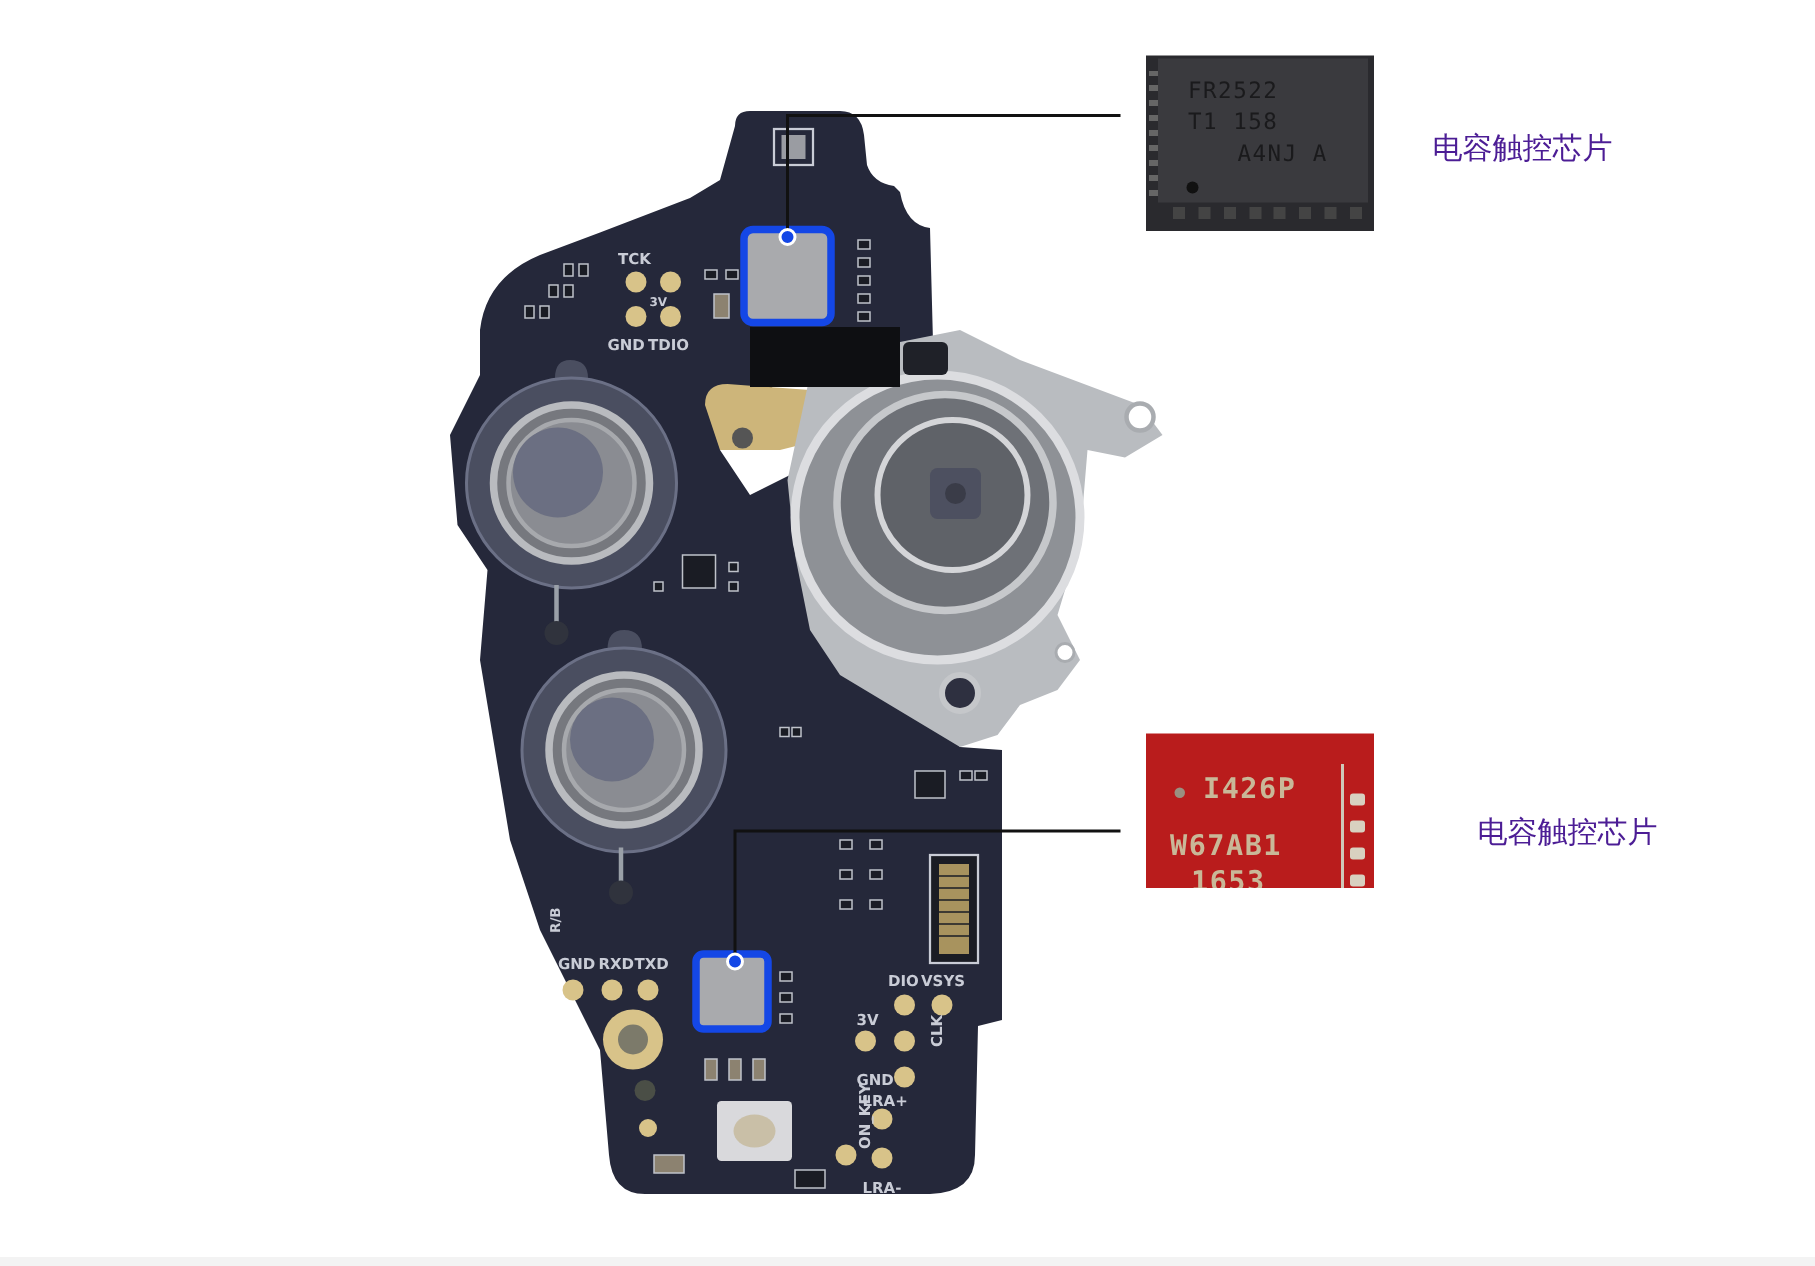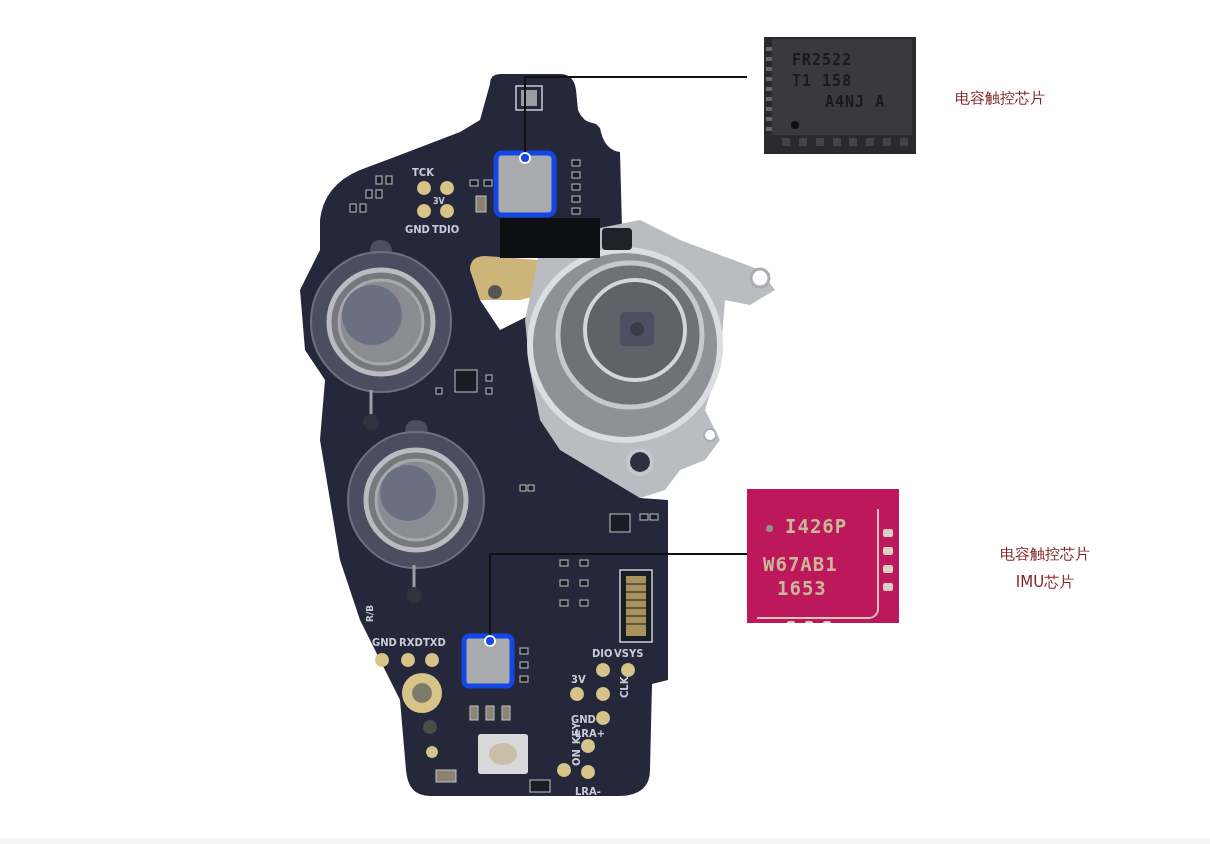--- a/index.html
+++ b/index.html
@@ -4,37 +4,37 @@
 <style>
   html, body { margin: 0; padding: 0; background: #ffffff; }
   body { width: 1210px; height: 844px; position: relative; overflow: hidden; font-family: "DejaVu Sans", "Liberation Sans", sans-serif; }
   .stage { position: absolute; left: 0; top: 0; width: 1210px; height: 844px; background: #ffffff; }
   .bottom-rule { position: absolute; left: 0; top: 838px; width: 1210px; height: 6px; background: #f3f3f3; }
   svg.board { position: absolute; left: 0; top: 0; }
   .chip-photo { position: absolute; background: #1d1b1c; overflow: hidden; }
   .chip-photo .mark { position: absolute; font-family: "DejaVu Sans Mono", "Liberation Mono", monospace; letter-spacing: 1px; }
   .chip-top { left: 764px; top: 37px; width: 152px; height: 117px; background: #2a2a2e; }
   .chip-top .body { position: absolute; left: 8px; top: 2px; width: 140px; height: 96px; background: #3a3a3e; }
-  .chip-top .mark { color: #1a1a1c; font-size: 15px; left: 28px; font-weight: bold; }
+  .chip-top .mark { color: #1a1a1c; font-size: 15px; left: 28px; }
   .chip-top .m1 { top: 14px; }
   .chip-top .m2 { top: 35px; }
   .chip-top .m3 { top: 56px; margin-left: 33px; }
   .chip-top .dot { position: absolute; left: 27px; top: 84px; width: 8px; height: 8px; border-radius: 50%; background: #111; }
   .chip-top .pins { position: absolute; left: 18px; right: 8px; bottom: 4px; height: 12px; display: flex; justify-content: space-between; }
   .chip-top .pins span { width: 8px; height: 8px; background: #444; }
   .chip-top .sidepins { position: absolute; left: 2px; top: 10px; width: 6px; height: 86px; background: repeating-linear-gradient(#666 0 4px, #2a2a2e 4px 10px); }
-  .chip-bot { left: 747px; top: 489px; width: 152px; height: 134px; background: #be185d; }
+  .chip-bot { left: 764px; top: 489px; width: 152px; height: 103px; background: #b91c1c; }
   .chip-bot .mark { color: #c9b898; font-size: 19px; font-weight: bold; }
   .chip-bot .m1 { left: 38px; top: 26px; }
   .chip-bot .m2 { left: 16px; top: 64px; }
   .chip-bot .m3 { left: 30px; top: 88px; }
   .chip-bot .dot { position: absolute; left: 19px; top: 36px; width: 7px; height: 7px; border-radius: 50%; background: #9a9080; }
   .chip-bot .pad { position: absolute; width: 10px; height: 8px; background: #d8d0c0; border-radius: 2px; }
   .chip-bot .outline { position: absolute; left: 10px; top: 20px; width: 120px; height: 108px; border-right: 2px solid #cfc8b8; border-bottom: 2px solid #cfc8b8; border-radius: 0 0 10px 0; }
-  .label { position: absolute; color: #7f1d1d; font-size: 15px; text-align: center; line-height: 28px; }
+  .label { position: absolute; color: #4c1d95; font-size: 20px; text-align: center; line-height: 28px; }
   .label-top { left: 955px; top: 84px; width: 180px; text-align: left; }
   .label-bot { left: 940px; top: 540px; width: 210px; }
 </style>
 </head>
 <body>
 
 <div class="stage">
 
   <svg class="board" width="1210" height="844" viewBox="0 0 1210 844">
 
@@ -224,17 +224,16 @@
     <div class="pad" style="left:136px;top:76px;"></div>
     <div class="pad" style="left:136px;top:94px;"></div>
     <div class="pad" style="left:40px;top:132px;width:8px;height:10px;"></div>
     <div class="pad" style="left:58px;top:132px;width:8px;height:10px;"></div>
     <div class="pad" style="left:76px;top:132px;width:8px;height:10px;"></div>
   </div>
 
   <div class="label label-top">电容触控芯片</div>
   <div class="label label-bot">
     <div>电容触控芯片</div>
-    <div>IMU芯片</div>
   </div>
 
   <div class="bottom-rule"></div>
 </div>
 
 </body></html>

